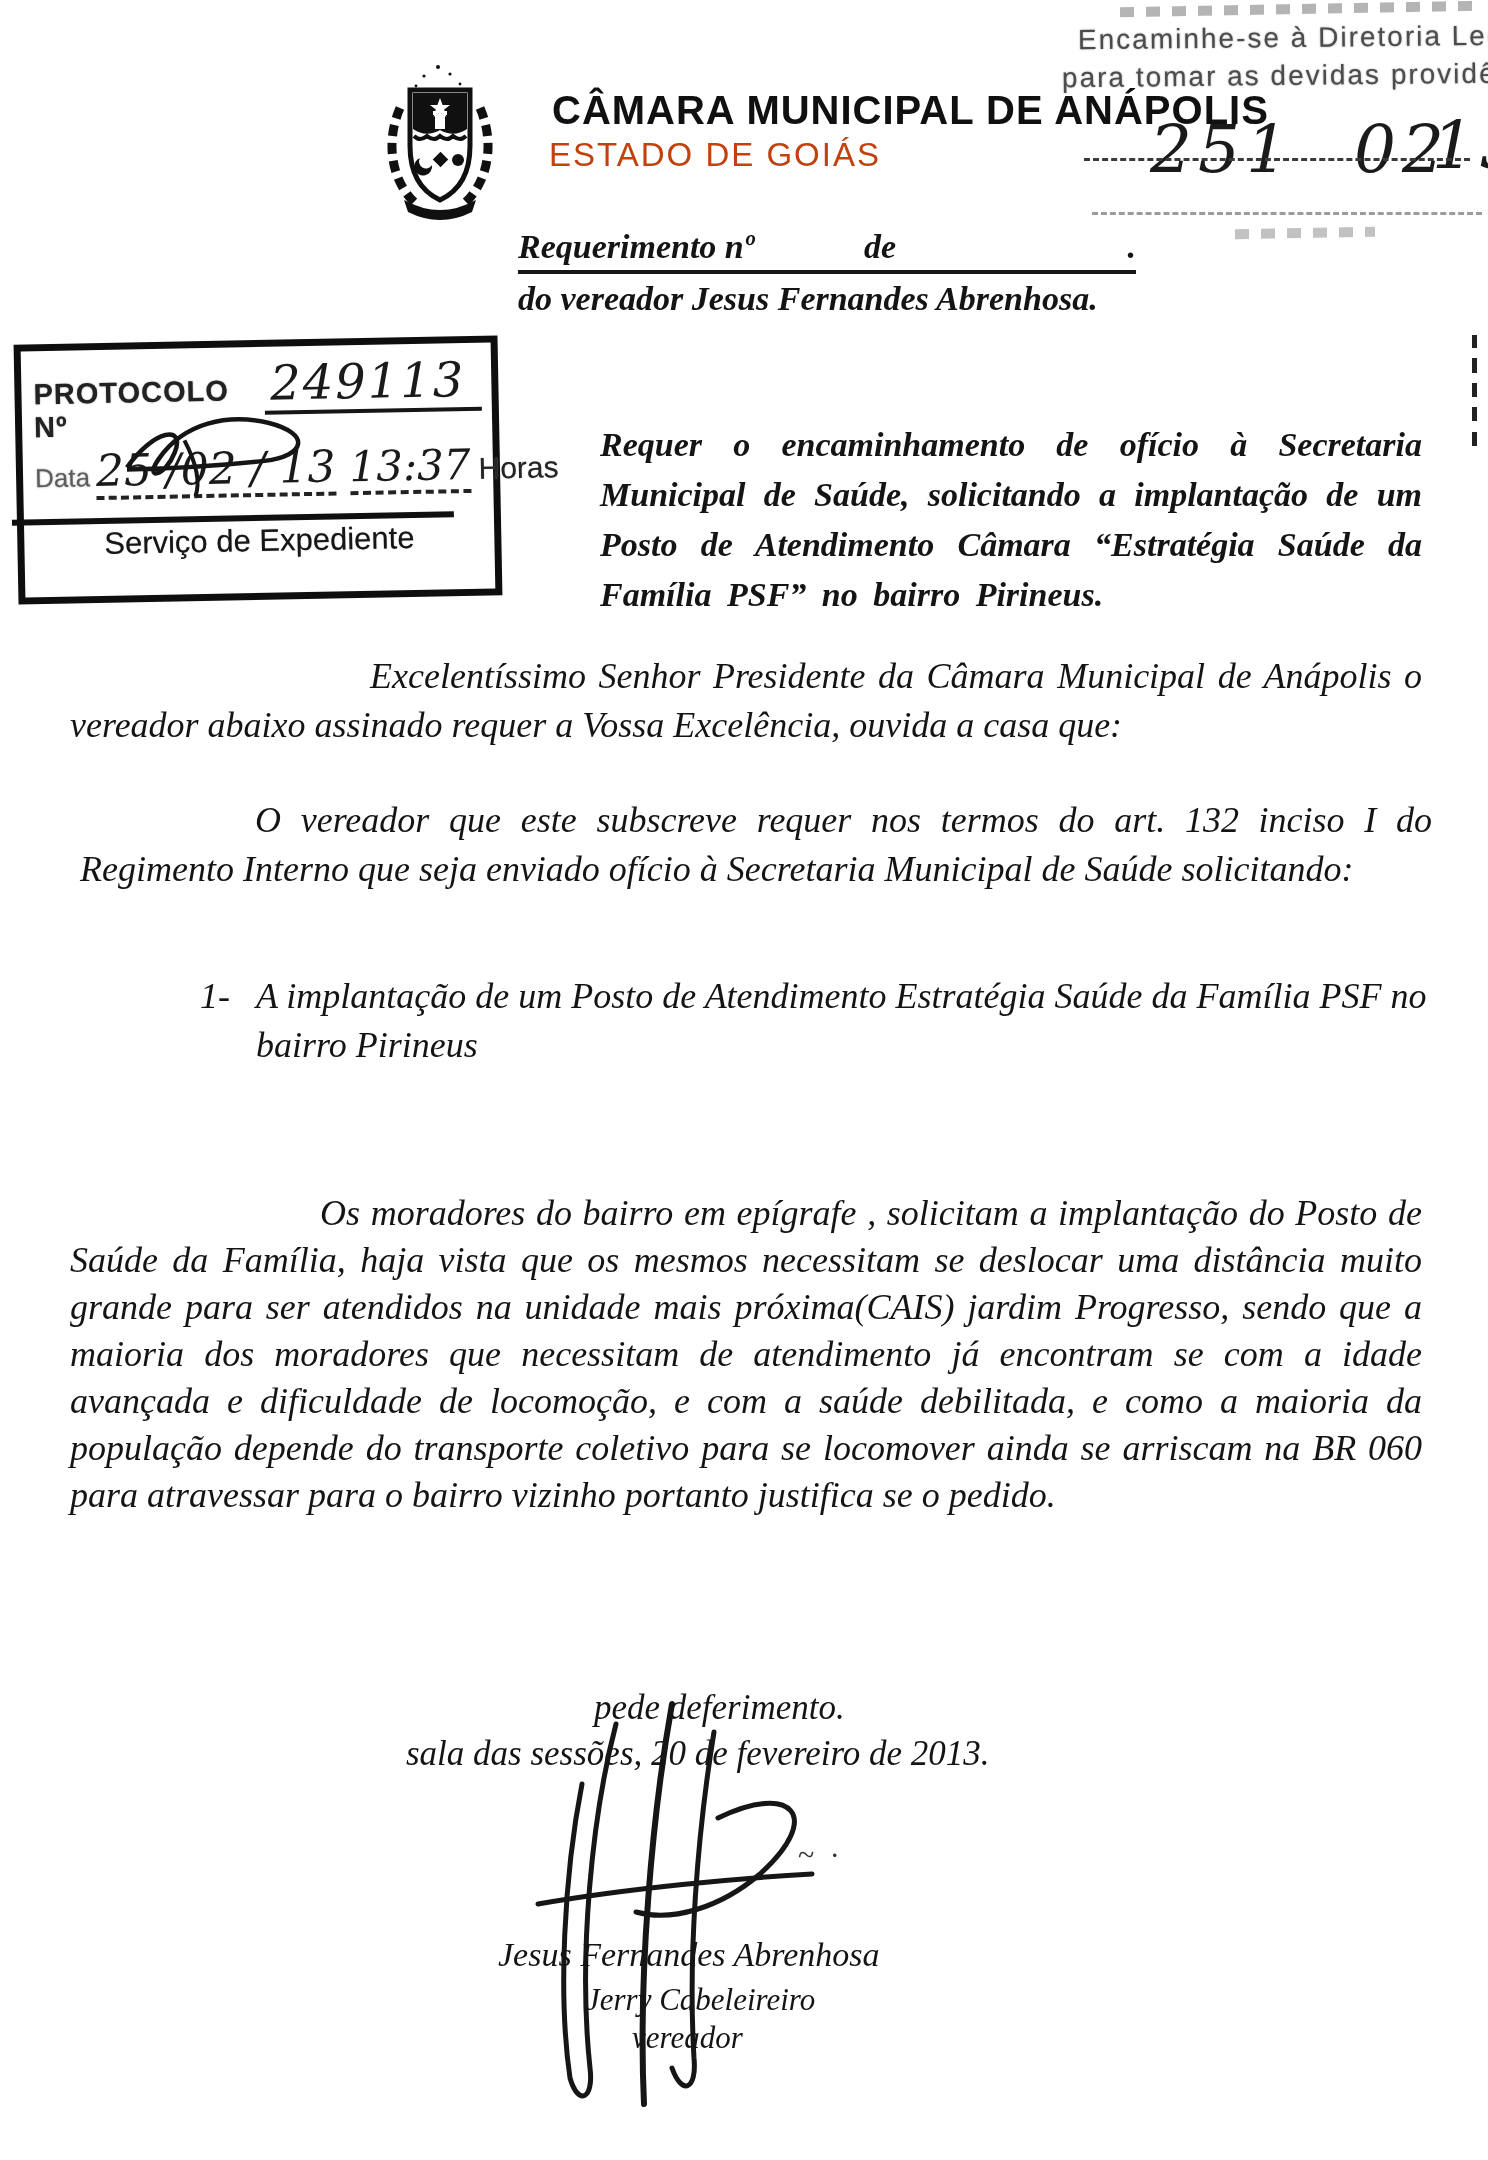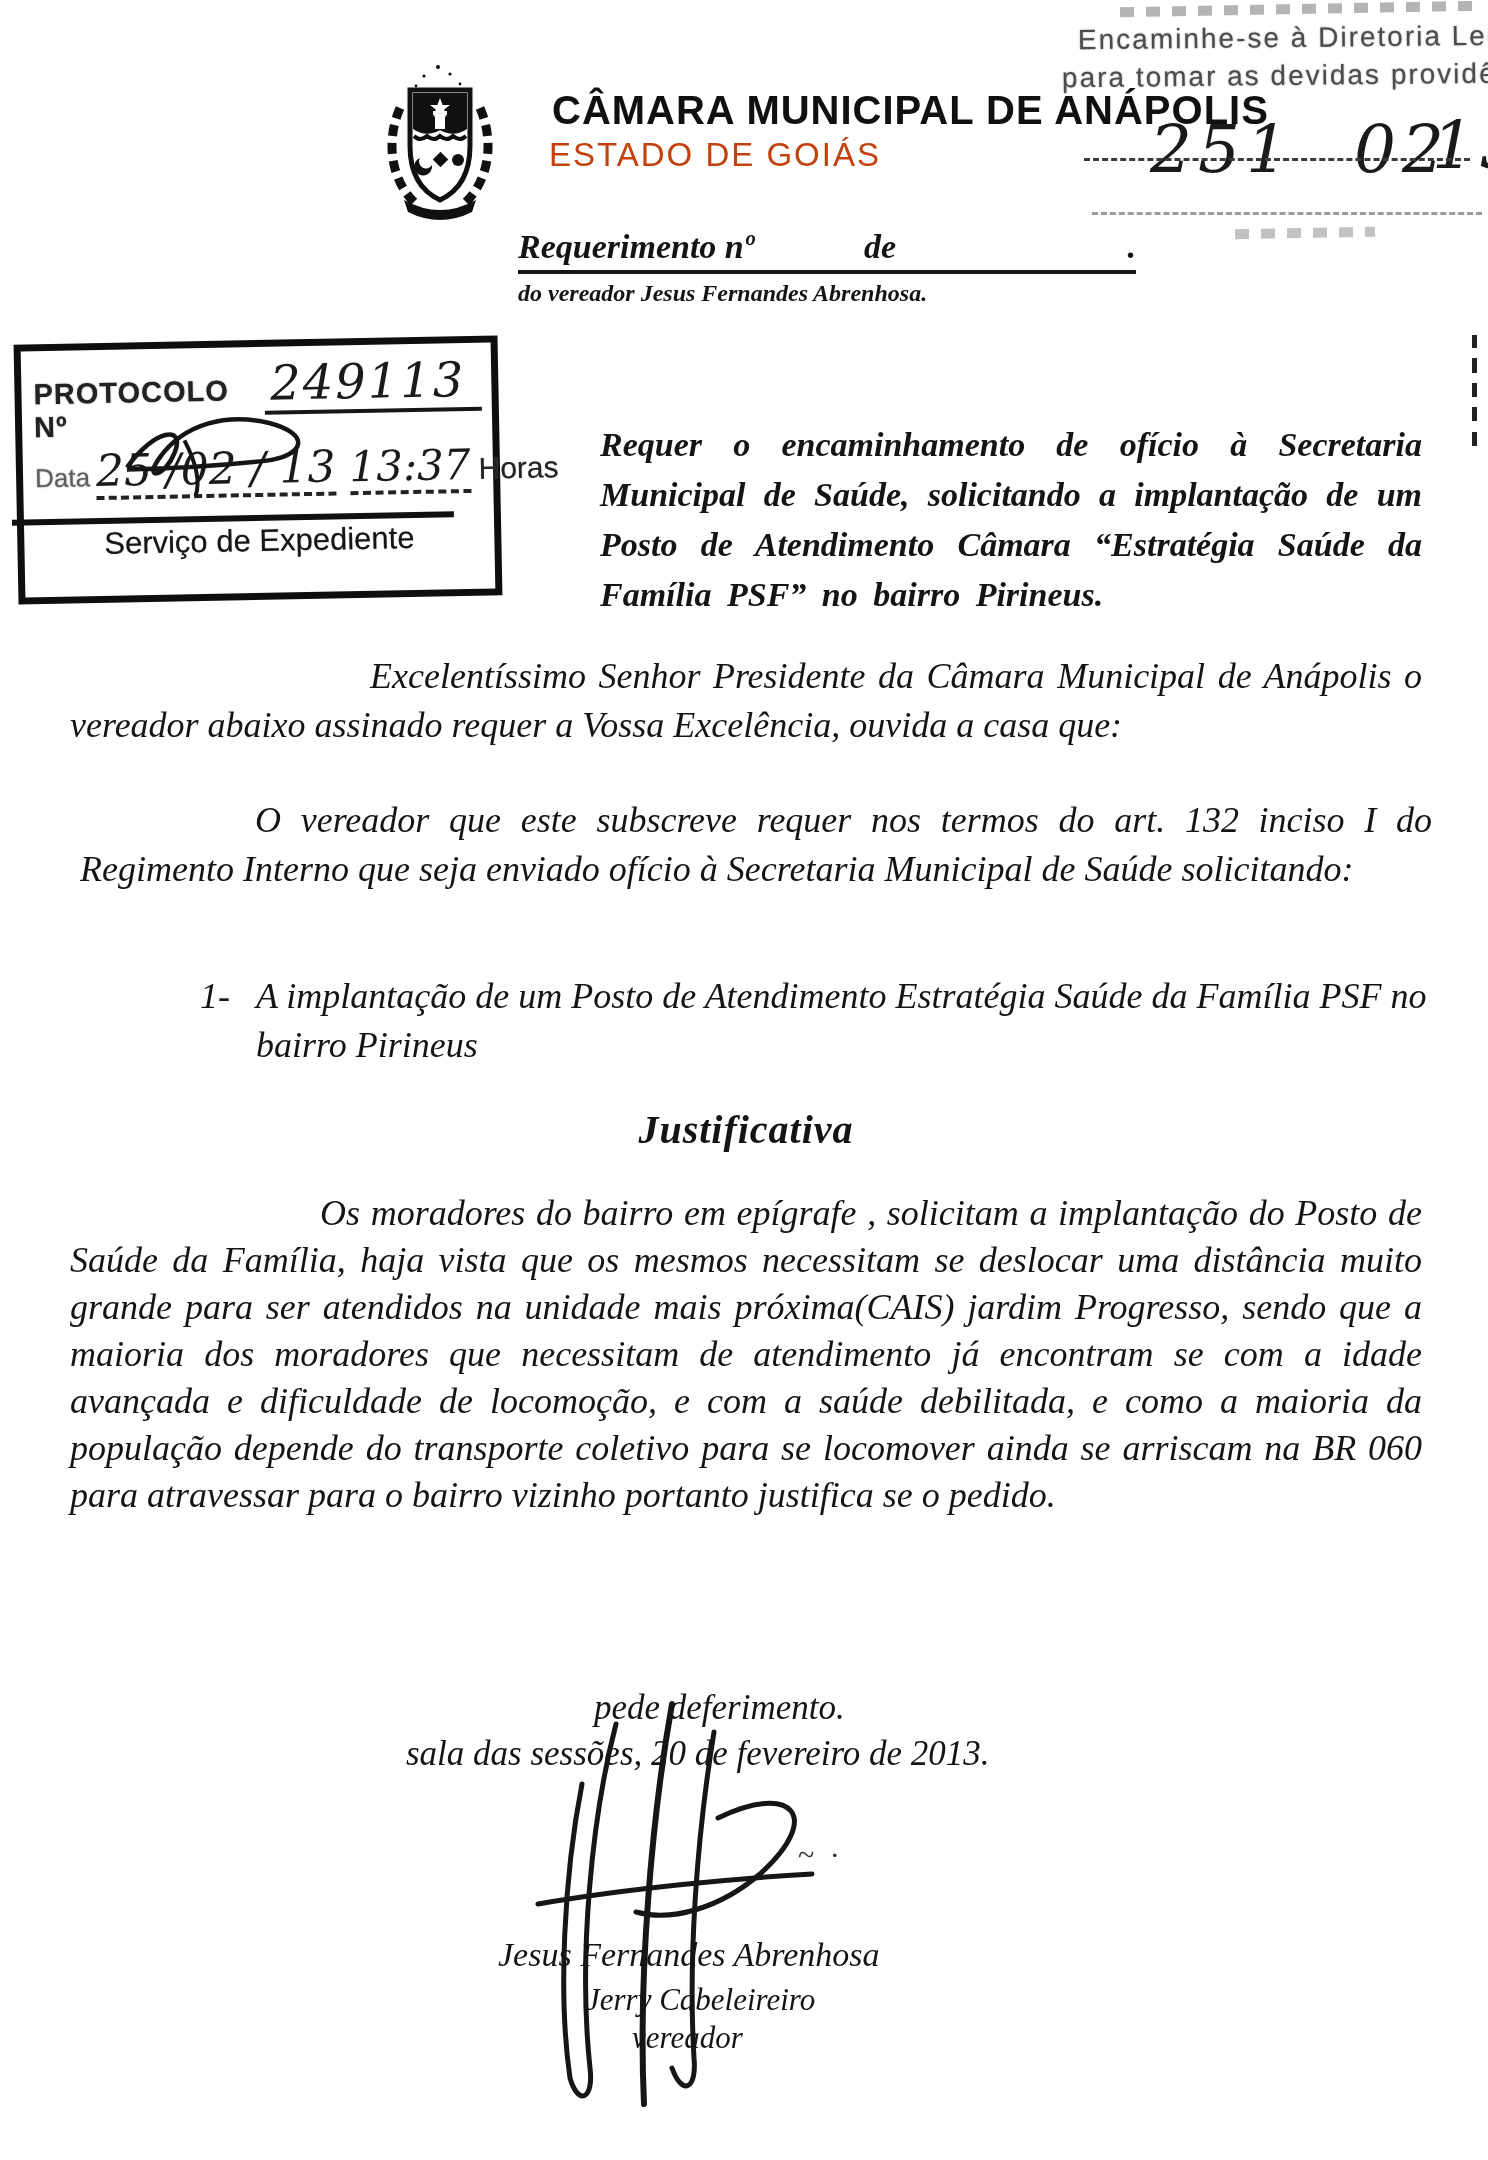--- a/index.html
+++ b/index.html
@@ -39,21 +39,21 @@
   }
 
   
   .req-line1 {
     display:flex; align-items:center; width:618px;
     border-bottom:4px solid #161616;
     font-weight:bold; font-style:italic; font-size:34px; padding-bottom:4px;
   }
   .req-line1 .gap1 { width:110px; }
   .req-line1 .gap2 { flex:1; }
-  .req-line2 { font-weight:bold; font-style:italic; font-size:24px; white-space:nowrap; }
+  .req-line2 { font-weight:bold; font-style:italic; font-size:34px; white-space:nowrap; }
 
   
   .protocol-box {
     width:448px; height:238px; border:7px solid #0e0e0e;
     transform:rotate(-1.1deg); background:#fff;
     font-family:"Liberation Sans", sans-serif; padding:8px 10px 0 12px;
   }
   .proto-row1 { display:flex; align-items:baseline; }
   .proto-label {
     font-size:29px; font-weight:600; color:#222; letter-spacing:1px;
@@ -188,21 +188,20 @@
 
   <div class="abs para p-ind300" style="left:70px; top:652px;">Excelentíssimo Senhor Presidente da Câmara Municipal de Anápolis o vereador abaixo assinado requer a Vossa Excelência, ouvida a casa que:</div>
 
   <div class="abs para p-ind175" style="left:70px; top:796px;margin-left:10px;">O vereador que este subscreve requer nos termos do art. 132 inciso I do Regimento Interno que seja enviado ofício à Secretaria Municipal de Saúde solicitando:</div>
 
   <div class="abs list-item" style="left:200px; top:972px;">
     <span class="list-marker">1-</span>
     <span>A implantação de um Posto de Atendimento Estratégia Saúde da Família PSF no bairro Pirineus</span>
   </div>
 
-  <div class="abs just-title" style="left:70px; top:1106px;">Justificativa</div>
 
   <div class="abs para p-ind250" style="left:70px; top:1190px;">Os moradores do bairro em epígrafe , solicitam a implantação do Posto de Saúde da Família, haja vista que os mesmos necessitam se deslocar uma distância muito grande para ser atendidos na unidade mais próxima(CAIS) jardim Progresso, sendo que a maioria dos moradores que necessitam de atendimento já encontram se com a idade avançada e dificuldade de locomoção, e com a saúde debilitada, e como a maioria da população depende do transporte coletivo para se locomover ainda se arriscam na BR 060 para atravessar para o bairro vizinho portanto justifica se o pedido.</div>
 
   <div class="abs closing" style="left:594px; top:1688px;">pede deferimento.</div>
   <div class="abs closing" style="left:406px; top:1734px;">sala das sessões, 20 de fevereiro de 2013.</div>
 
   <div class="abs" style="left:520px; top:1696px;">
     <svg width="310" height="420" viewBox="0 0 310 420">
       <g stroke="#161616" fill="none" stroke-linecap="round">
         <path stroke-width="5" d="M96,28 C72,120 58,260 70,372 C74,404 58,410 50,382 C38,300 44,180 62,88"></path>

